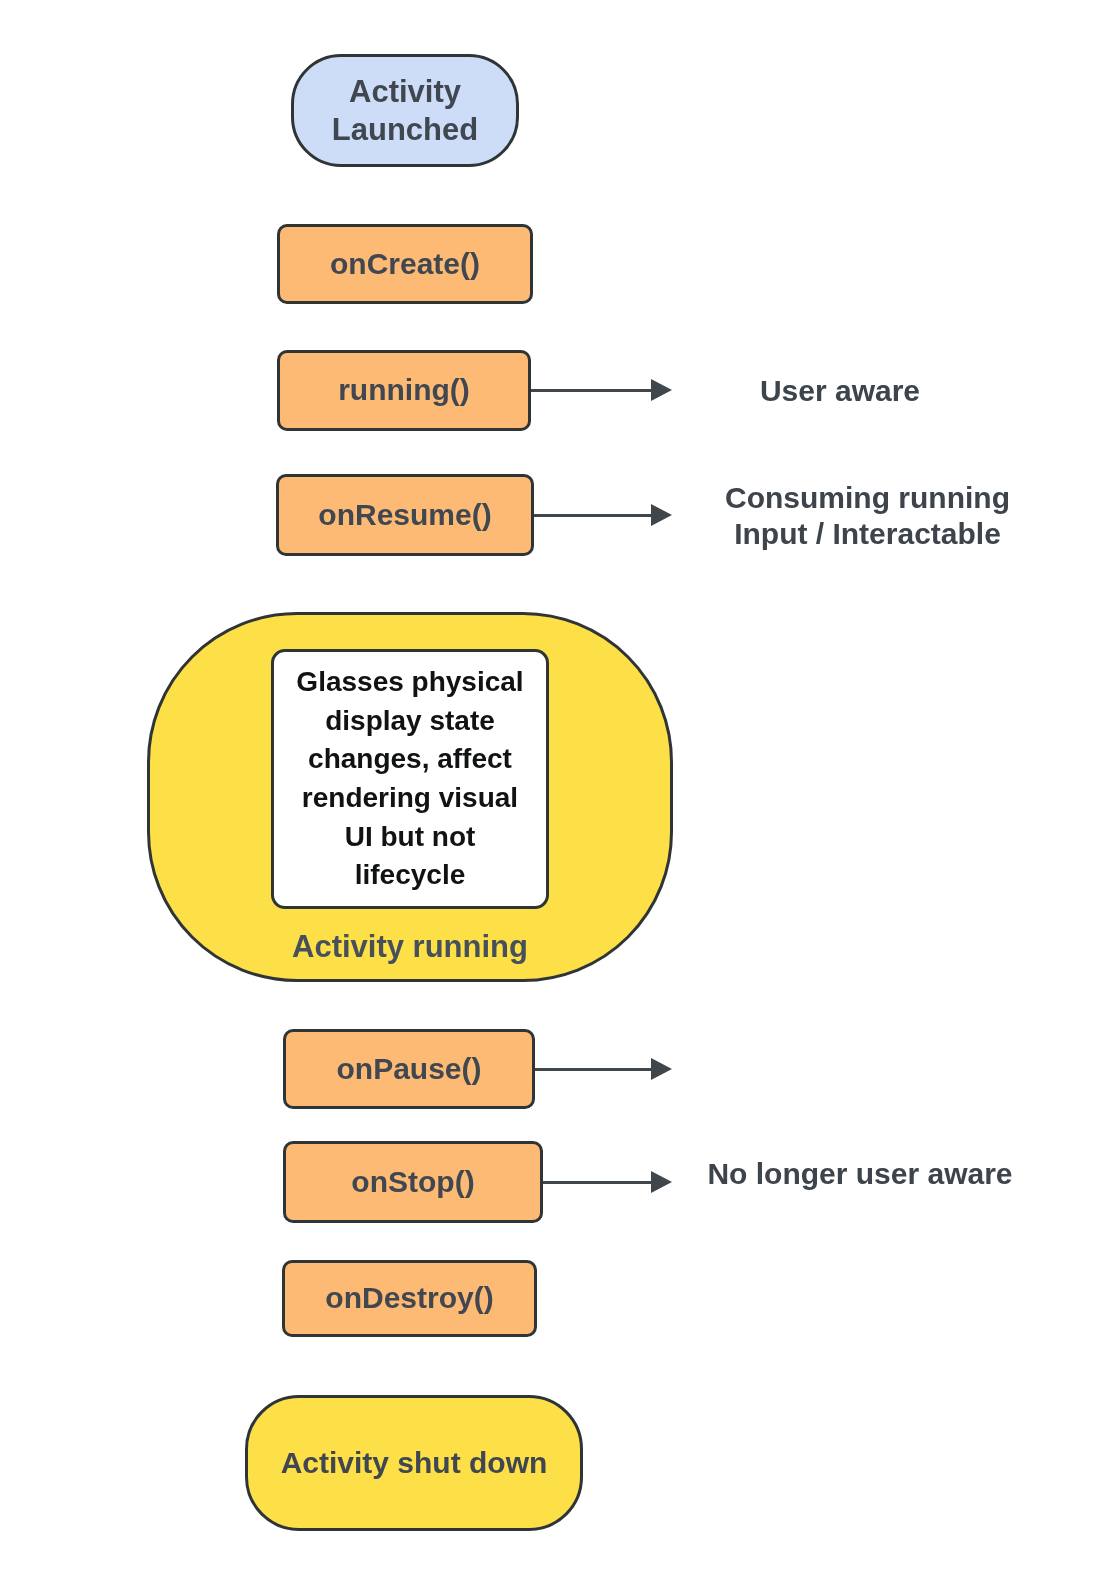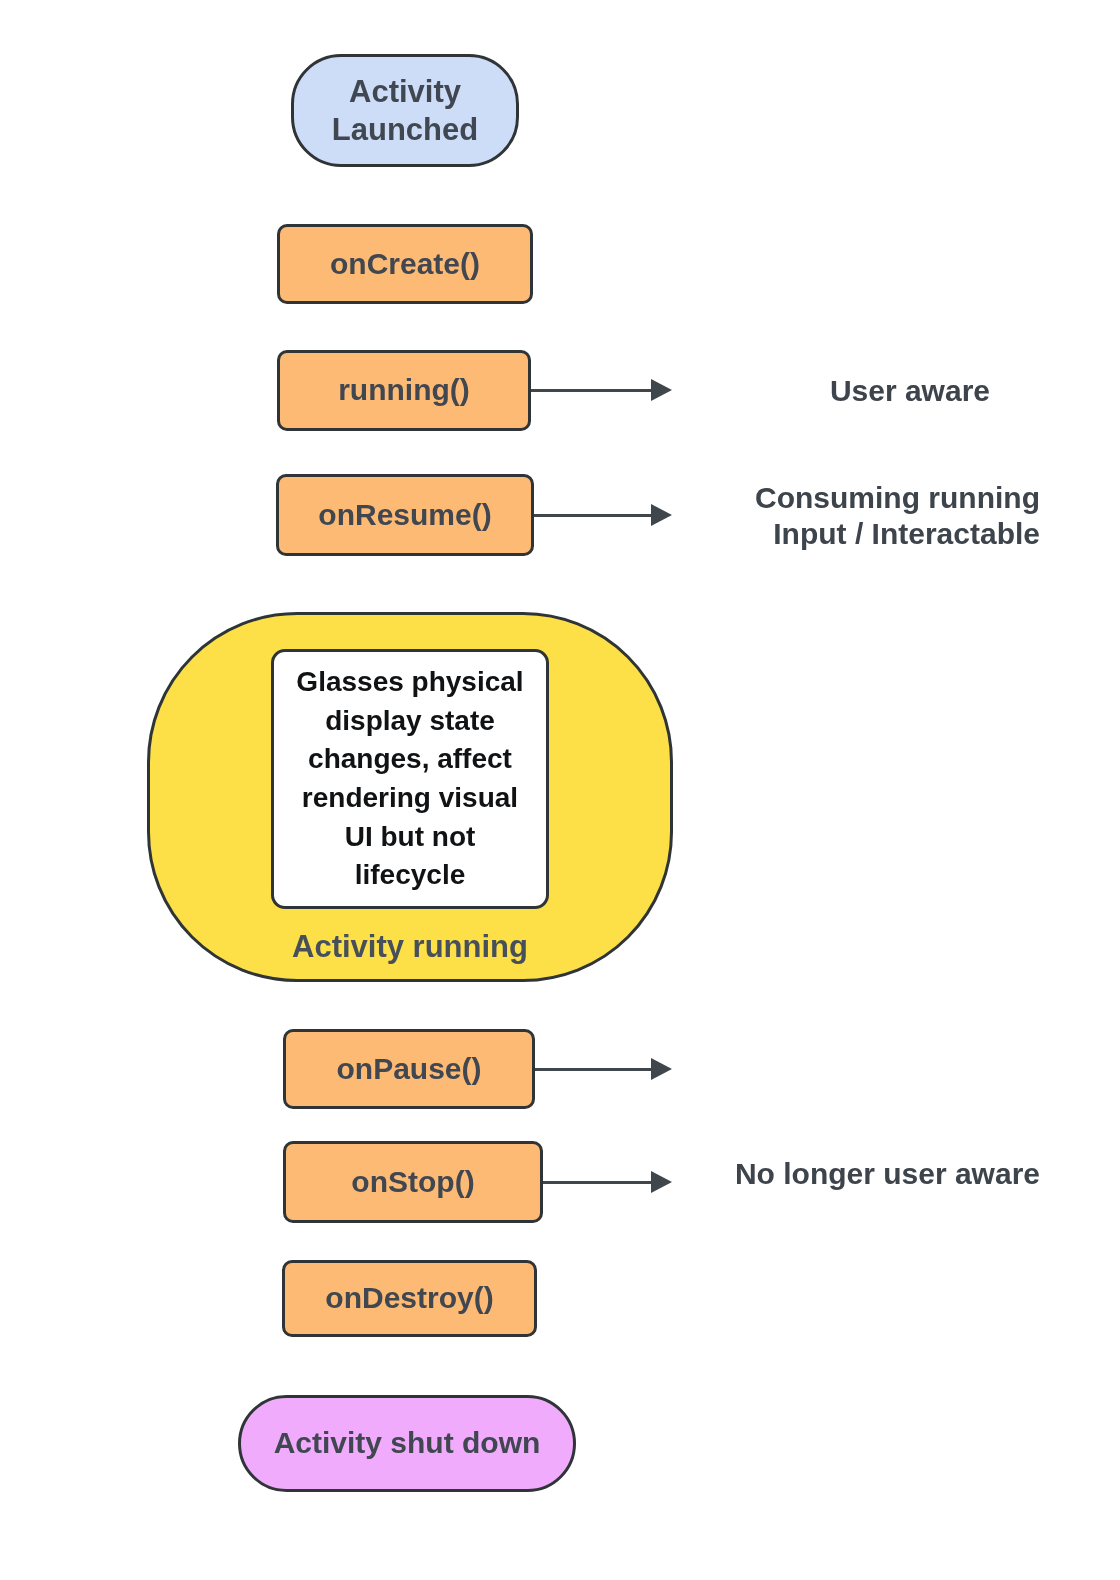--- a/index.html
+++ b/index.html
@@ -27,21 +27,21 @@
   .terminator { border-radius: 50px; }
   .process { background: #fdba74; border-radius: 10px; }
 
   .n-launched  { left: 291px; top: 54px;  width: 228px; height: 113px; background: #cdddf7; padding: 0 26px; font-size: 31px; }
   .n-oncreate  { left: 277px; top: 224px; width: 256px; height: 80px; }
   .n-onstart   { left: 277px; top: 350px; width: 254px; height: 81px; }
   .n-onresume  { left: 276px; top: 474px; width: 258px; height: 82px; }
   .n-onpause   { left: 283px; top: 1029px; width: 252px; height: 80px; }
   .n-onstop    { left: 283px; top: 1141px; width: 260px; height: 82px; align-items: center; }
   .n-ondestroy { left: 282px; top: 1260px; width: 255px; height: 77px; }
-  .n-shutdown  { left: 238px; top: 1395px; width: 338px; height: 97px; background: #f0abfc; border-radius: 54px; }
+  .n-shutdown  { left: 245px; top: 1395px; width: 338px; height: 136px; background: #fde047; border-radius: 54px; }
 
   .n-running {
     left: 147px; top: 612px; width: 526px; height: 370px;
     background: #fde047; border-radius: 150px;
     display: block;
   }
   .running-note {
     position: absolute;
     left: 121px; top: 34px;
     width: 278px; height: 260px;
@@ -79,21 +79,21 @@
     border-bottom: 11px solid transparent;
     border-left: 21px solid #3f464c;
   }
   .a-onstart  { left: 531px; top: 378px; width: 141px; }
   .a-onresume { left: 534px; top: 503px; width: 138px; }
   .a-onpause  { left: 535px; top: 1057px; width: 137px; }
   .a-onstop   { left: 543px; top: 1170px; width: 129px; }
 
   .annotation {
     position: absolute;
-    text-align: right;
+    text-align: center;
     color: #3d444b;
     font-weight: bold;
     font-size: 30px;
     line-height: 36px;
   }
   .ann-onstart  { left: 690px; top: 373px; width: 300px; }
   .ann-onresume { left: 695px; top: 480px; width: 345px; }
   .ann-onpause  { left: 692px; top: 1029px; width: 345px; }
   .ann-onstop   { left: 680px; top: 1156px; width: 360px; white-space: nowrap; }
 </style>

